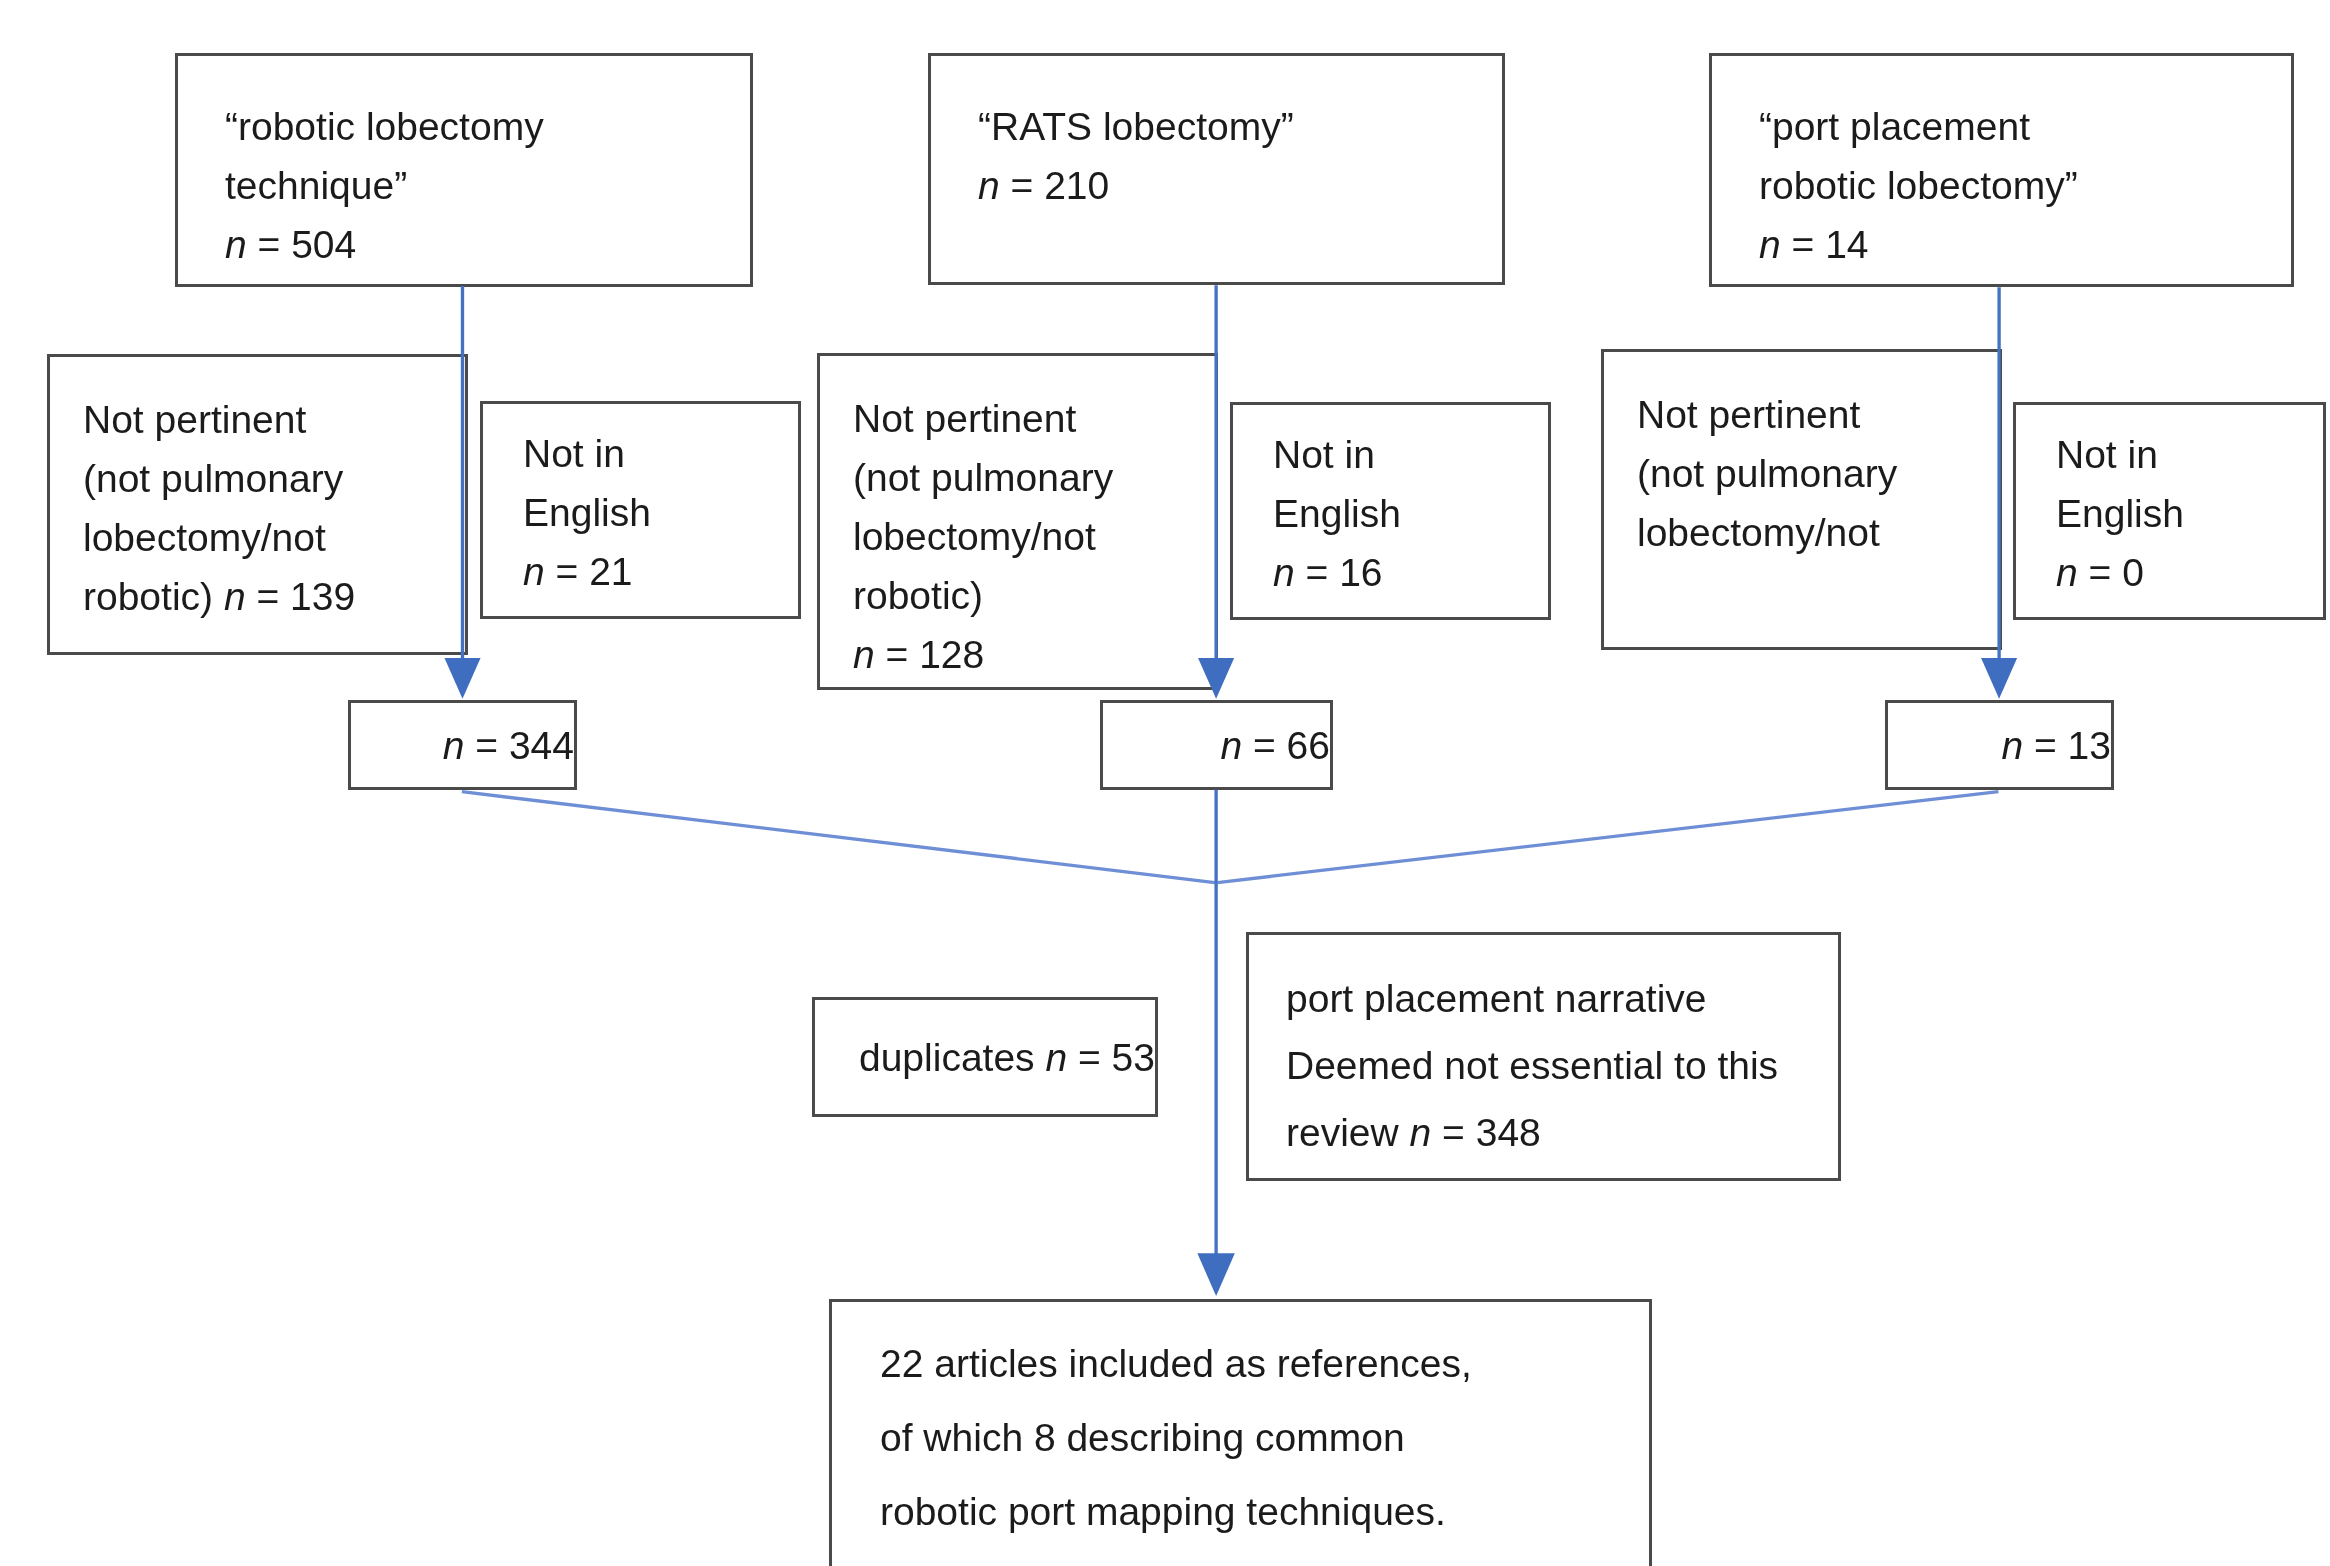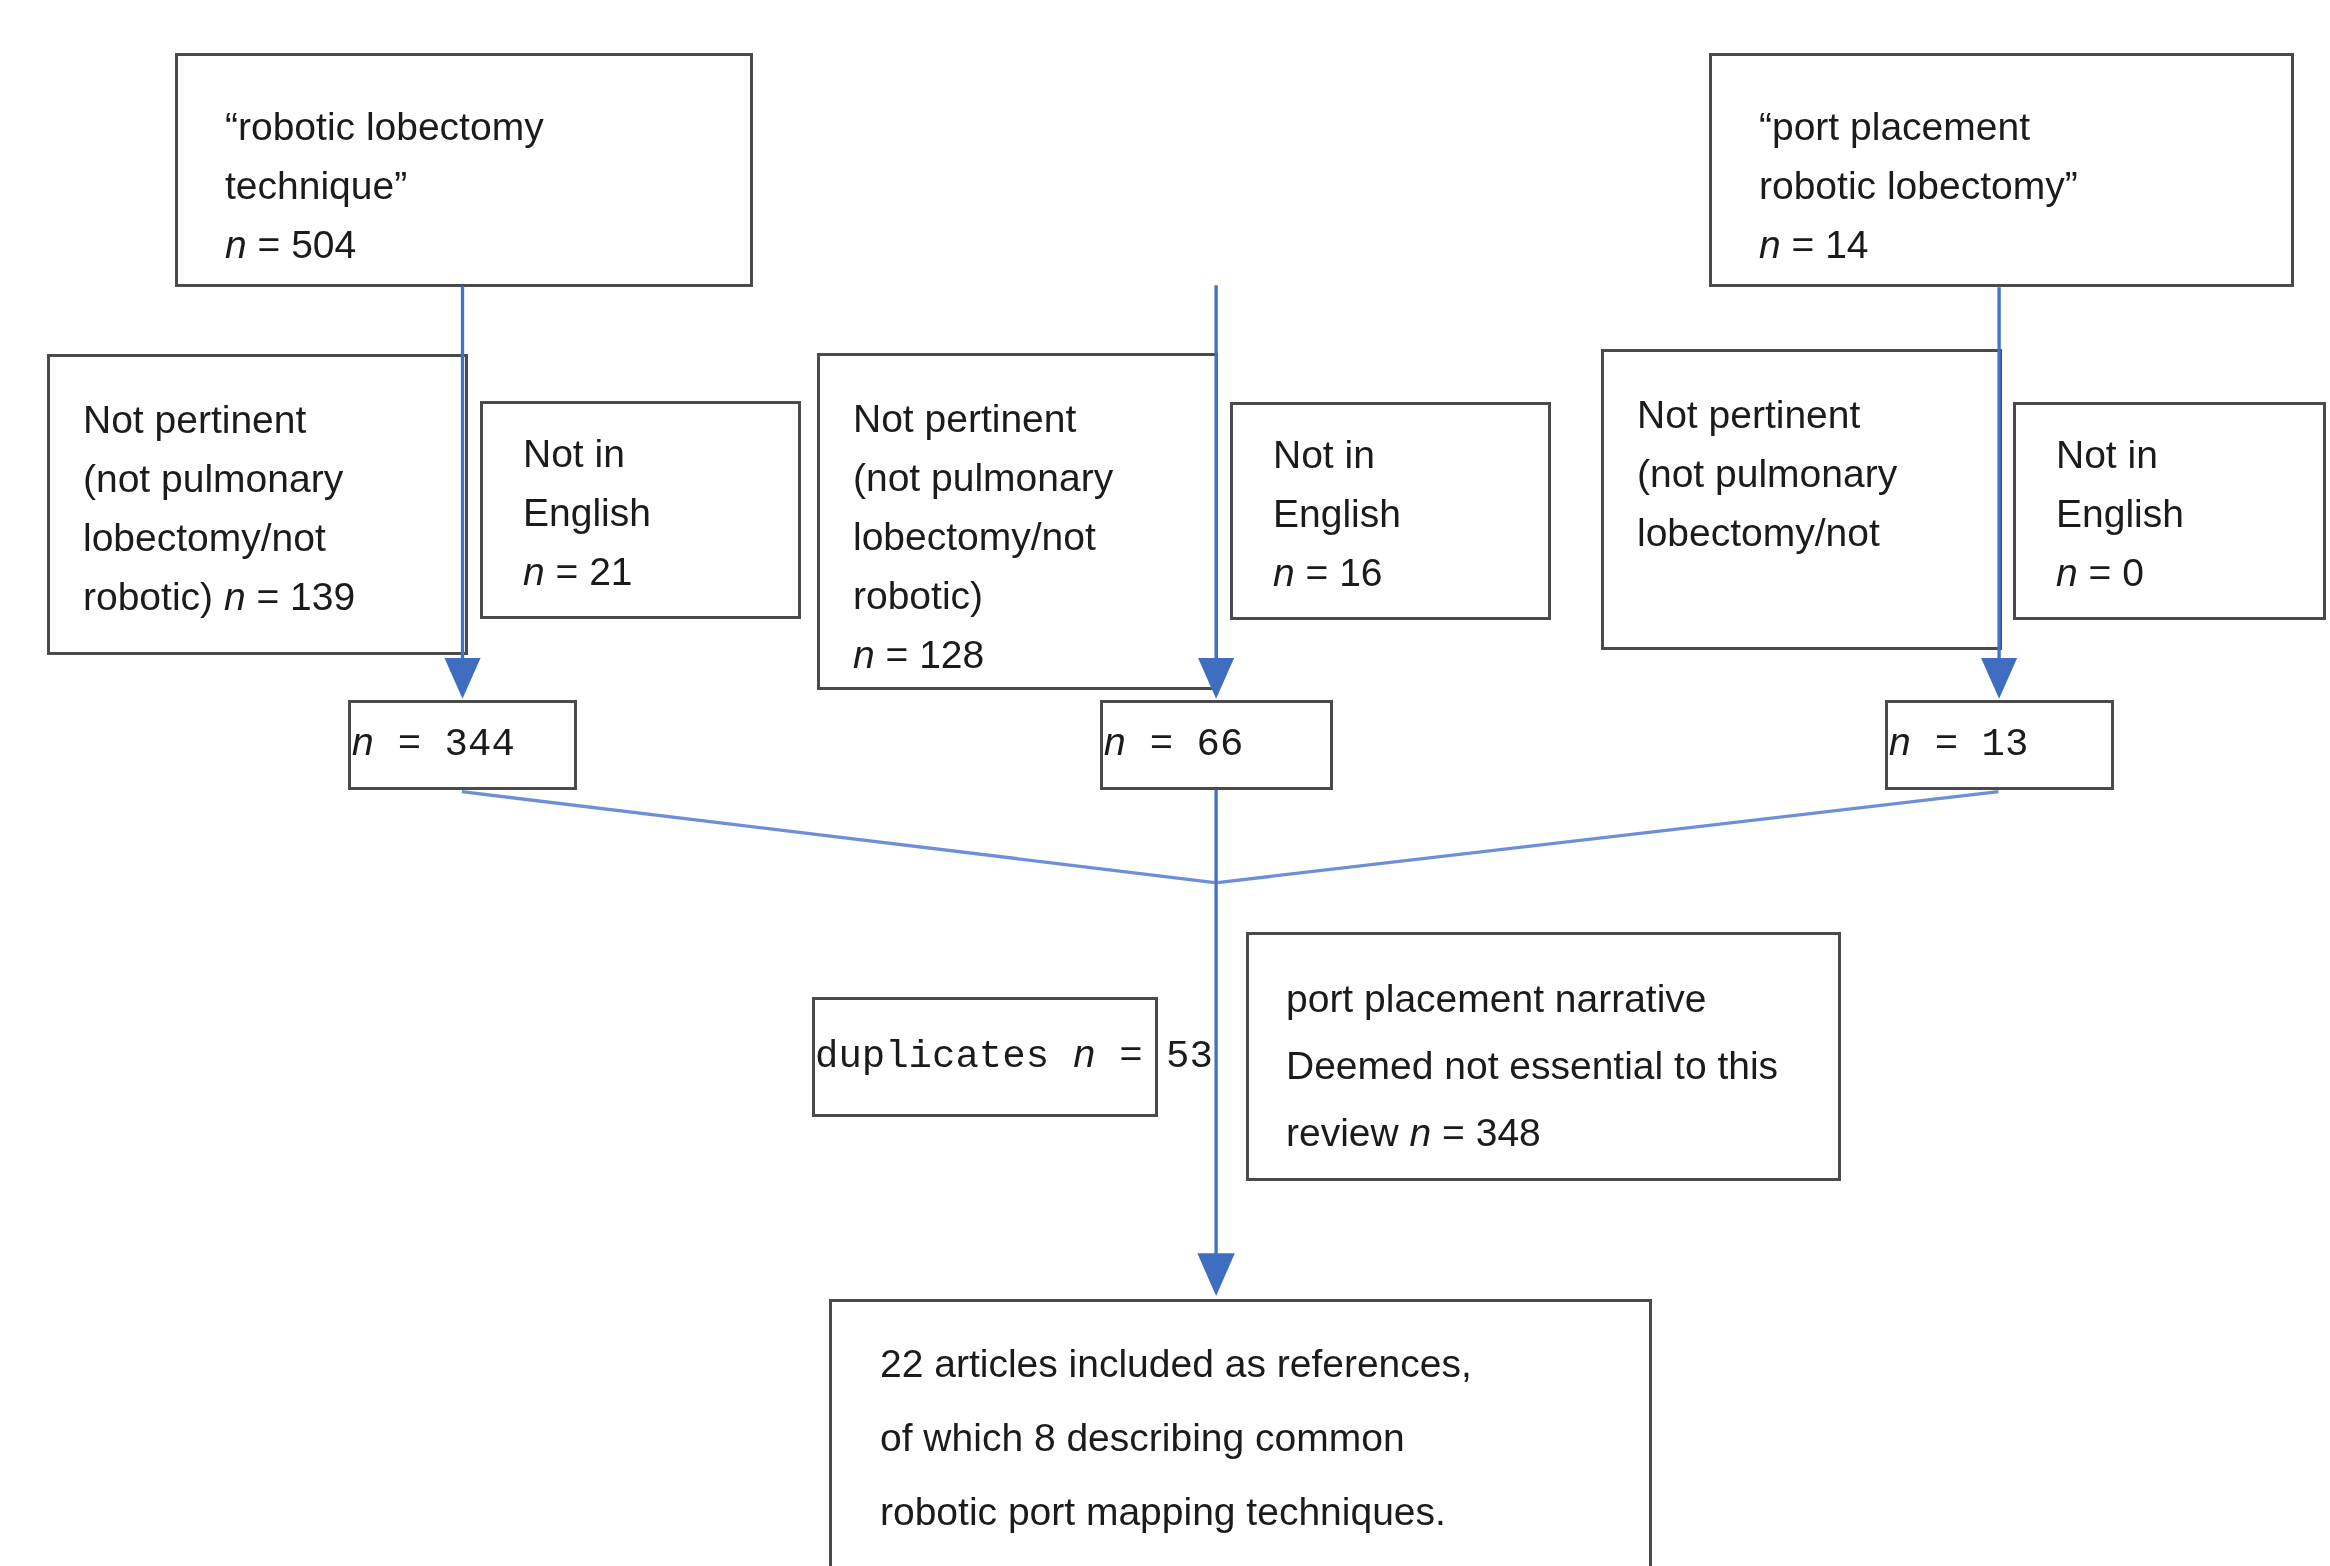--- a/index.html
+++ b/index.html
@@ -27,21 +27,21 @@
   .search-b{left:928px;top:53px;width:577px;height:232px;padding:41px 20px 0 47px;}
   .search-c{left:1709px;top:53px;width:585px;height:234px;padding:41px 20px 0 47px;}
   
   .np-a{left:47px;top:354px;width:421px;height:301px;padding:33px 6.7px 0 33px;}
   .ne-a{left:480px;top:401px;width:321px;height:218px;padding:20px 6.7px 0 40px;}
   .np-b{left:817px;top:353px;width:401px;height:337px;padding:33px 6.7px 0 33px;}
   .ne-b{left:1230px;top:402px;width:321px;height:218px;padding:20px 6.7px 0 40px;}
   .np-c{left:1601px;top:349px;width:401px;height:301px;padding:33px 6.7px 0 33px;}
   .ne-c{left:2013px;top:402px;width:313px;height:218px;padding:20px 6.7px 0 40px;}
   
-  .nbox{display:flex;align-items:center;justify-content:flex-start;font-family:Liberation Mono, monospace;}
+  .nbox{display:flex;align-items:center;justify-content:flex-end;}
   .n-a{left:348px;top:700px;width:229px;height:90px;}
   .n-b{left:1100px;top:700px;width:233px;height:90px;}
   .n-c{left:1885px;top:700px;width:229px;height:90px;}
   
   .dup{left:802px;top:997px;width:346px;height:120px;margin-left:10px;}
   .deem{left:1246px;top:932px;width:595px;height:249px;padding:30px 6.7px 0 37px;line-height:67px;}
   
   .final{left:829px;top:1299px;width:823px;height:318px;padding:25.4px 6.7px 0 48px;line-height:74px;}
   .connector-layer{
     position:absolute;left:0;top:0;width:2330px;height:1566px;
@@ -52,20 +52,24 @@
 <body>
 
 <div class="stage">
 
   <div class="box search-a">
     <span class="line">“robotic lobectomy</span>
     <span class="line">technique”</span>
     <span class="line"><i class="nsym">n</i> <span>= 504</span></span>
   </div>
 
+  <div class="box search-b">
+    <span class="line">“RATS lobectomy”</span>
+    <span class="line"><i class="nsym">n</i> <span>= 210</span></span>
+  </div>
 
   <div class="box search-c">
     <span class="line">“port placement</span>
     <span class="line">robotic lobectomy”</span>
     <span class="line"><i class="nsym">n</i> <span>= 14</span></span>
   </div>
 
   <div class="box np-a">
     <span class="line">Not pertinent</span>
     <span class="line">(not pulmonary</span>

